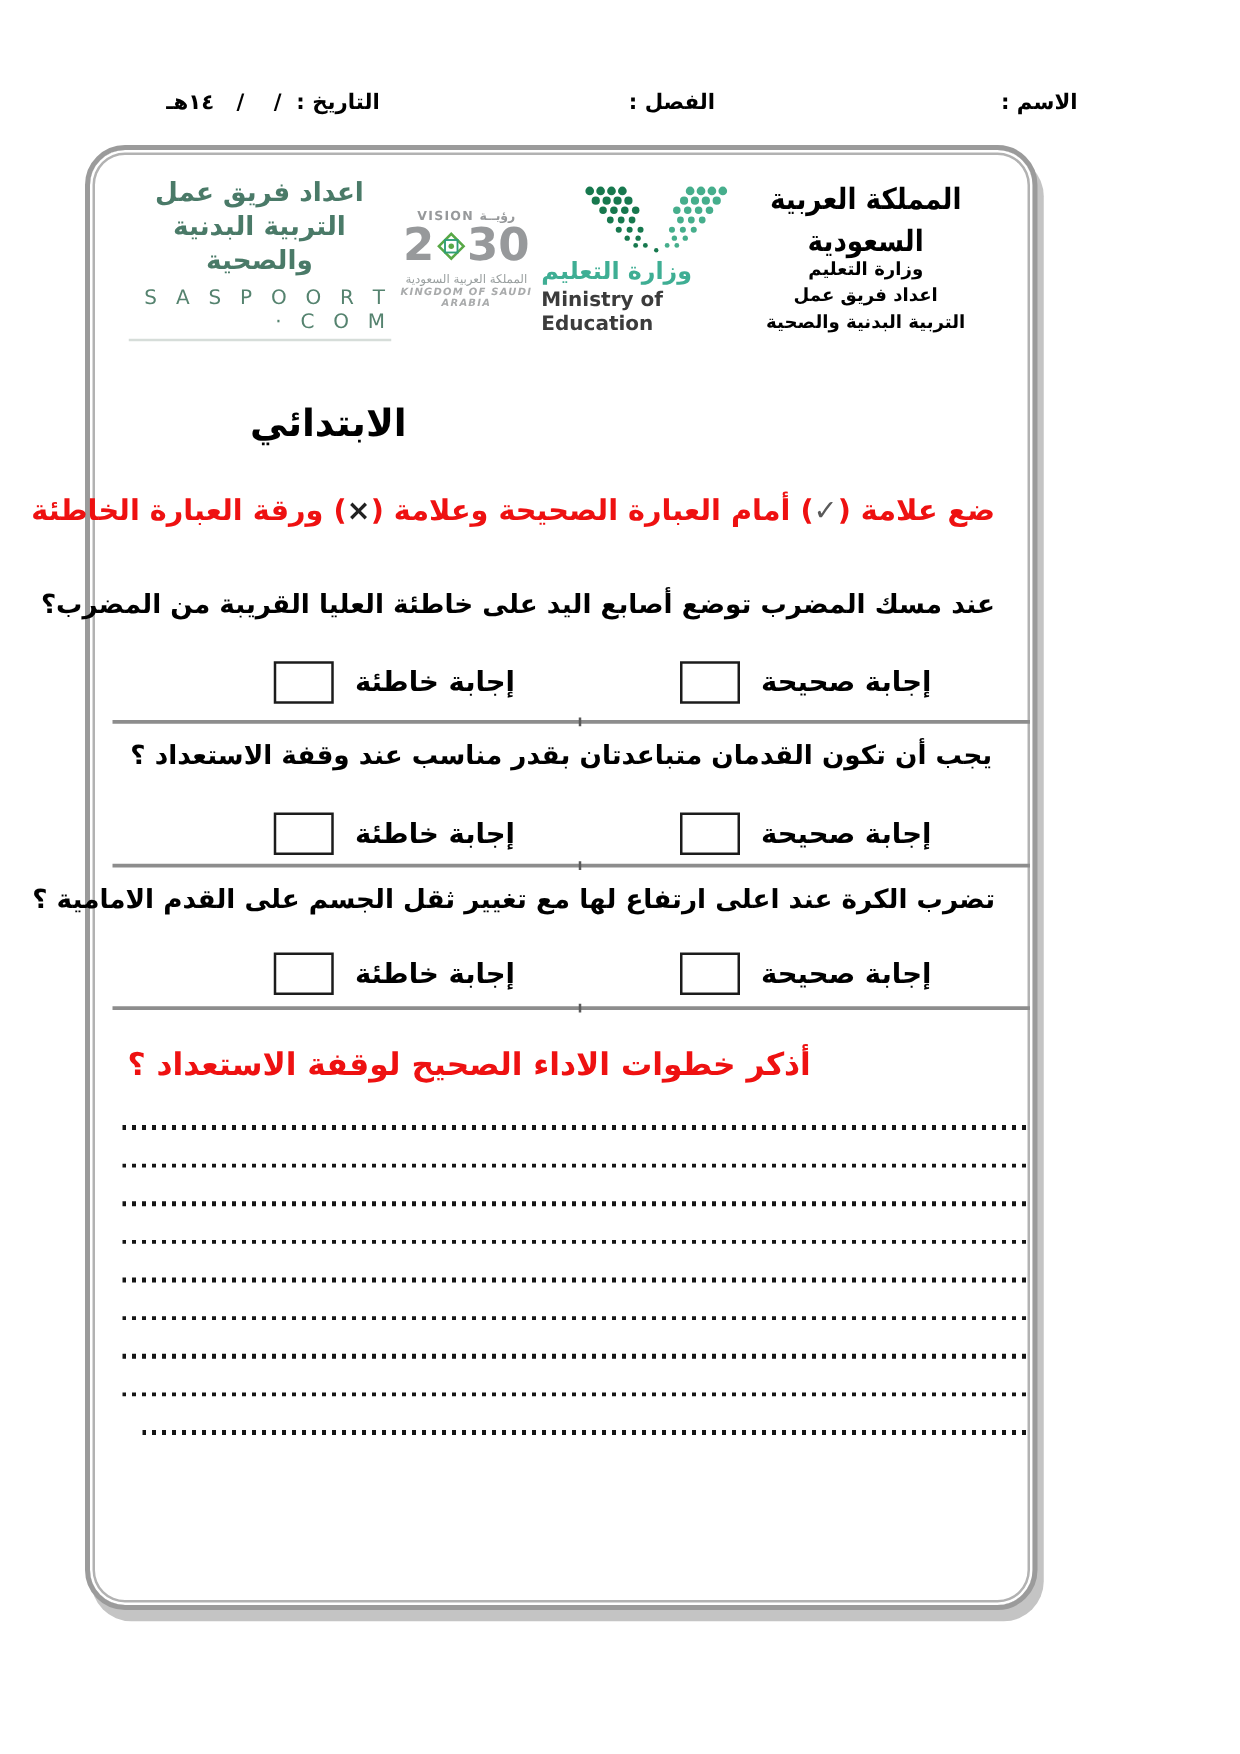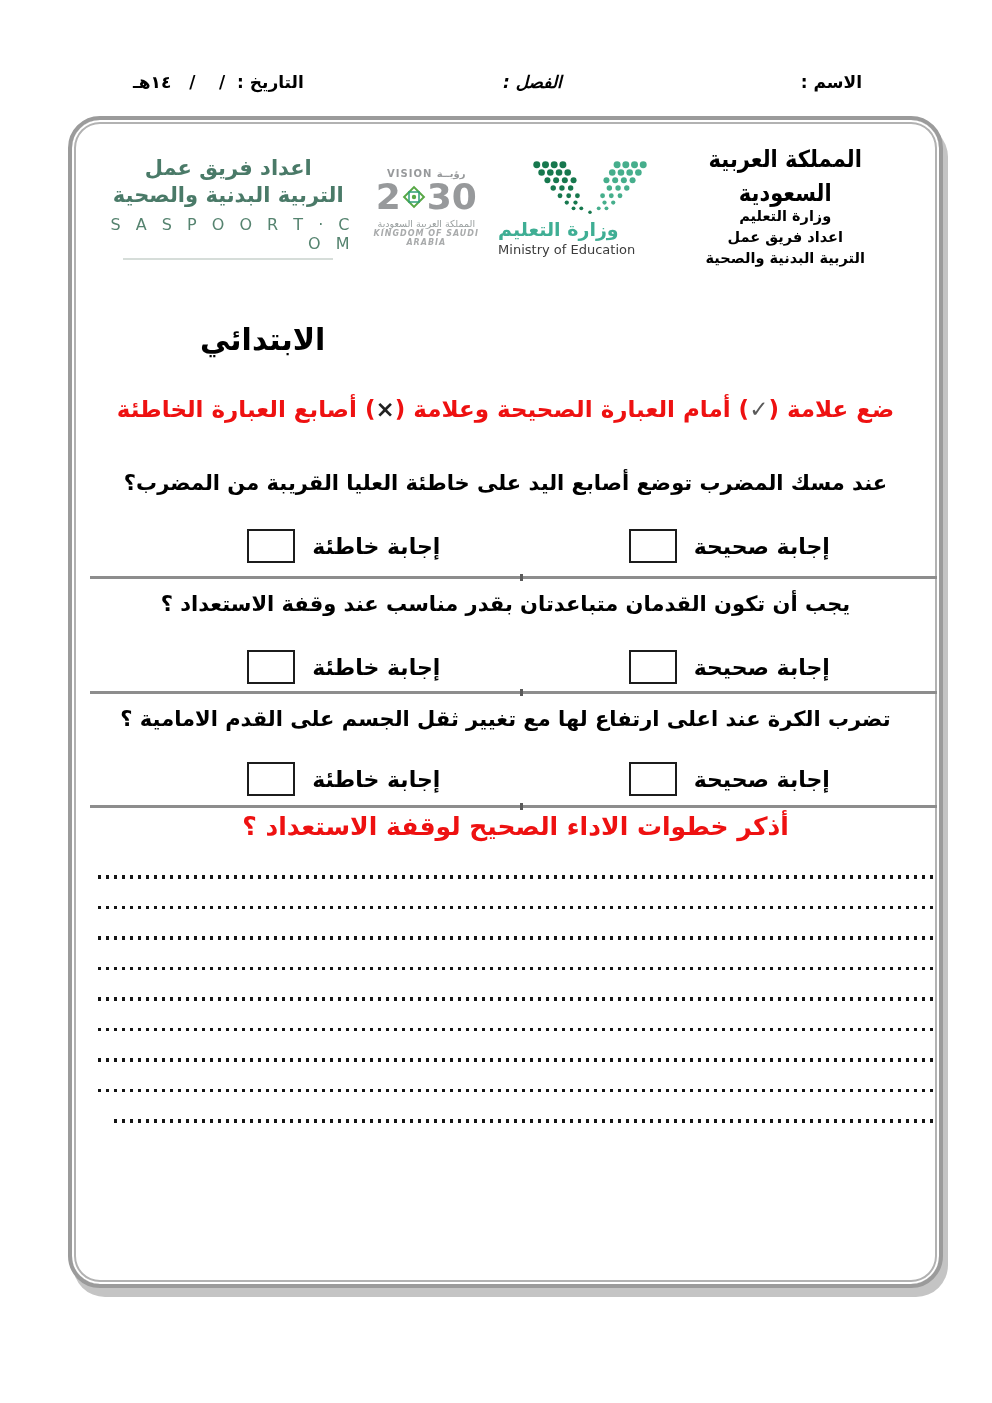--- a/index.html
+++ b/index.html
@@ -11,27 +11,27 @@
     color:#000;
     overflow:hidden;
   }
   
   .pg-hdr span{
     position:absolute;top:72px;
     direction:rtl;
     font-size:17px;font-weight:bold;white-space:pre;
   }
   .hdr-name{right:130px;}
-  .hdr-class{left:503px;font-style:italic;}
+  .hdr-class{left:503px;}
   .hdr-date{left:133px;}
 
   
   .frame{
     position:absolute;left:68px;top:116px;
-    width:875px;height:1172px;
+    width:762px;height:1172px;
     border:4px solid #9b9b9b;
     border-radius:32px;
     box-shadow:5px 9px 0 #c4c4c4,
                inset 0 0 0 2px #ffffff,
                inset 0 0 0 4px #b2b2b2;
     background:#fff;
     box-sizing:border-box;
   }
   .frame-content{
     direction:rtl;
@@ -52,21 +52,21 @@
   .logo-vision{width:145px;text-align:center;color:#97999b;}
   .vision-top{font-size:10px;letter-spacing:1px;font-weight:bold;}
   .vision-top .v-ar{font-weight:bold;}
   .vision-year{display:flex;align-items:center;justify-content:center;gap:1px;
                font-size:36px;font-weight:bold;line-height:36px;color:#97999b;}
   .vision-country-ar{direction:rtl;font-size:9.5px;margin-top:3px;color:#9aa0a0;}
   .vision-country-en{font-size:8px;letter-spacing:1px;color:#a9abac;font-weight:bold;font-style:italic;}
 
   .logo-moe{width:165px;text-align:left;}
   .moe-name{font-size:19px;font-weight:bold;color:#3fae94;direction:rtl;text-align:left;line-height:22px;}
-  .moe-en{font-size:13px;font-weight:normal;color:#3c3c3c;margin-top:2px;}
+  .moe-en{font-size:16px;font-weight:bold;color:#3c3c3c;margin-top:2px;}
 
   .logo-ksa{width:250px;text-align:center;direction:rtl;}
   .ksa-kingdom{font-size:21px;font-weight:900;transform:scaleY(1.12);letter-spacing:-1px;line-height:30px;}
   .ksa-line{font-size:14.5px;font-weight:bold;line-height:21px;}
 
   
   .title{position:relative;height:96px;margin-top:26px;font-size:30px;font-weight:bold;}
   .title-line1{position:absolute;top:0;right:92px;white-space:nowrap;}
   .t-red{color:#ee1111;}
   .t-dash{color:#ee1111;margin:0 14px;}
@@ -107,22 +107,22 @@
   }
   .q1 .divider{margin-top:6px;}
   .q2 .divider{margin-top:0px;}
   .q3 .divider{margin-top:2px;}
   .divider::after{
     content:"";position:absolute;left:50.8%;top:-2px;width:2.5px;height:7px;background:#5a5a5a;
   }
 
   
   .open-q{
-    margin-right:-20px;
-    text-align:center;font-size:25px;font-weight:bold;color:#ee1111;
+    margin-top:25px;margin-right:-20px;
+    text-align:left;font-size:25px;font-weight:bold;color:#ee1111;
     line-height:37px;height:37px;white-space:nowrap;
   }
   .answer-lines{margin:30px -26px 0 -4px;}
   .dotted-line{
     height:3.5px;margin-bottom:27px;
     background:repeating-linear-gradient(to right,#151515 0 3px,transparent 3px 8px);
   }
   .dotted-line:last-child{margin-left:16px;}
 </style>
 </head>
@@ -228,21 +228,21 @@
         <div class="ksa-line">اعداد فريق عمل</div>
         <div class="ksa-line">التربية البدنية والصحية</div>
       </div>
     </div>
 
     <div class="title">
       <div class="title-line2">الابتدائي</div>
     </div>
 
     <div class="instruction">
-      <span>ضع علامة (</span><span class="mark-check">✓</span><span>) أمام العبارة الصحيحة وعلامة (</span><span class="mark-cross">×</span><span>) أصابع العبارة الخاطئة</span>
+      <span>ضع علامة (</span><span class="mark-check">✓</span><span>) أمام العبارة الصحيحة وعلامة (</span><span class="mark-cross">×</span><span>) ورقة العبارة الخاطئة</span>
     </div>
 
     <div class="q1">
       <div class="q-text">عند مسك المضرب توضع أصابع اليد على خاطئة العليا القريبة من المضرب؟</div>
       <div class="answers">
         <div class="half half-correct">
           <span class="ans-label">إجابة صحيحة</span>
           <div class="checkbox"></div>
         </div>
         <div class="half half-wrong">

